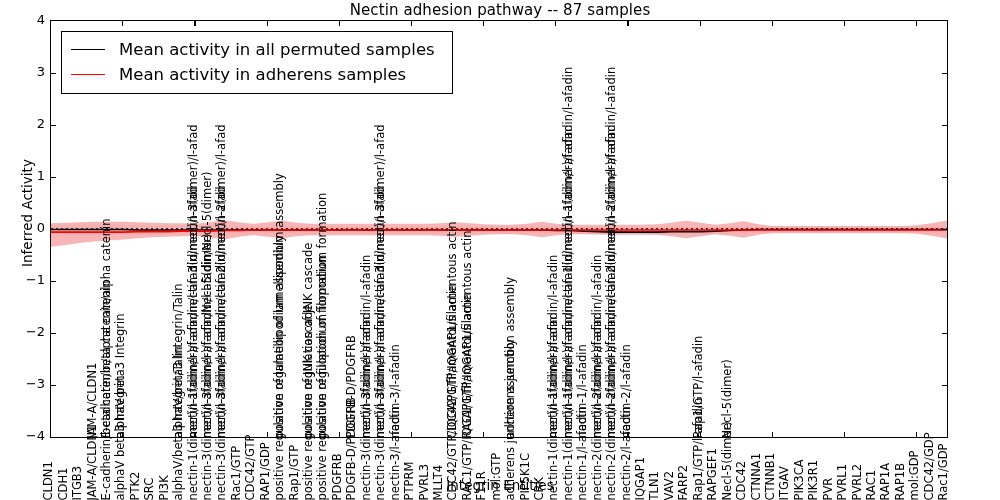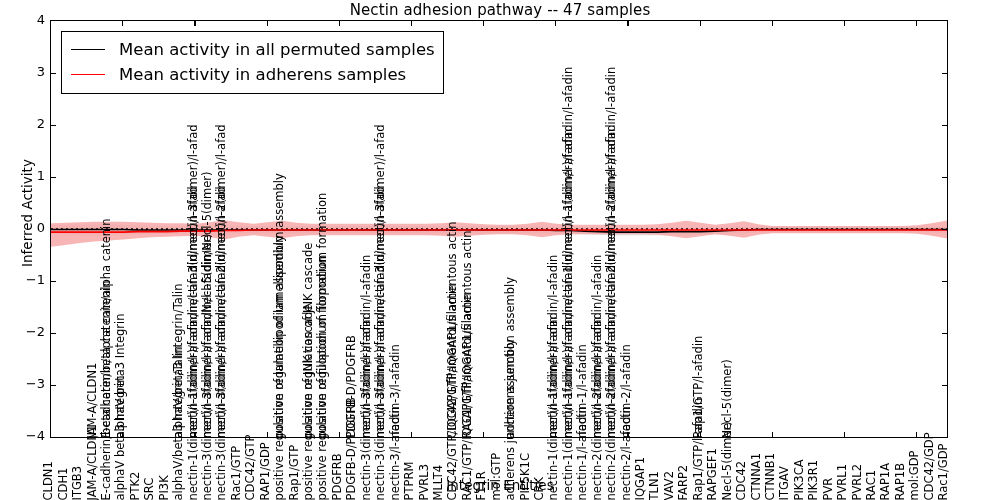--- a/index.html
+++ b/index.html
@@ -49,33 +49,33 @@
   #xlabels-over{position:absolute; left:50px; top:20px; width:898px; height:418px; pointer-events:none; overflow:hidden;}
 
   #xlab{
     position:absolute; left:0; top:477px; width:1000px; text-align:center;
     font-size:13.5px; color:#000;
   }
 
   
   #legend{
     position:absolute; left:61px; top:31px; background:#fff;
-    border:1.3px solid #000; padding:5px 8px 6px 9px; z-index:30;
+    border:1.3px solid #000; padding:5px 17px 6px 9px; z-index:30;
   }
   .lgrow{display:flex;align-items:center;height:25px;}
   .lgline{width:34px;height:0;border-top:1.6px solid #000;margin-right:14px;}
   .lgline.red{border-top-color:#ff0000;}
   .lgtxt{font-size:16.5px;color:#000;white-space:nowrap;}
 </style>
 </head>
 <body>
 
 <div id="root">
 
-  <div id="title">Nectin adhesion pathway -- 47 samples</div>
+  <div id="title">Nectin adhesion pathway -- 87 samples</div>
 
   <div id="ylab">Inferred Activity</div>
   <div id="yticks-host"></div>
 
   <div id="plot">
     <svg id="svg" width="896" height="416">
         <path d="M0.00 204.36 L14.44 203.84 L28.87 203.32 L43.31 203.32 L57.74 203.84 L72.18 203.84 L86.61 204.36 L101.05 204.88 L115.48 204.88 L129.92 204.88 L144.35 204.88 L158.79 204.88 L173.23 204.88 L187.66 204.88 L202.10 204.88 L216.53 204.88 L230.97 204.88 L245.40 204.88 L259.84 204.88 L274.27 204.88 L288.71 204.88 L303.15 204.88 L317.58 204.88 L332.02 204.88 L346.45 204.88 L360.89 204.88 L375.32 204.88 L389.76 204.88 L404.19 204.88 L418.63 204.88 L433.06 204.88 L447.50 204.88 L461.94 204.88 L476.37 204.88 L490.81 204.88 L505.24 205.40 L519.68 205.40 L534.11 205.92 L548.55 206.44 L562.98 206.96 L577.42 206.96 L591.85 206.96 L606.29 206.96 L620.73 206.44 L635.16 206.44 L649.60 206.44 L664.03 205.92 L678.47 205.40 L692.90 205.40 L707.34 205.40 L721.77 205.40 L736.21 205.40 L750.65 205.40 L765.08 205.40 L779.52 205.40 L793.95 205.40 L808.39 205.40 L822.82 205.40 L837.26 205.40 L851.69 205.40 L866.13 205.40 L880.56 205.40 L895.00 205.40 L909.44 204.88 L923.87 204.88 L923.87 212.68 L909.44 212.68 L895.00 212.16 L880.56 211.64 L866.13 211.64 L851.69 211.64 L837.26 211.64 L822.82 211.64 L808.39 211.64 L793.95 211.64 L779.52 211.64 L765.08 211.64 L750.65 211.64 L736.21 211.64 L721.77 211.64 L707.34 211.64 L692.90 212.16 L678.47 212.68 L664.03 213.20 L649.60 213.72 L635.16 213.72 L620.73 213.72 L606.29 214.24 L591.85 214.24 L577.42 214.24 L562.98 214.24 L548.55 213.72 L534.11 213.20 L519.68 212.68 L505.24 212.68 L490.81 212.68 L476.37 212.68 L461.94 212.68 L447.50 212.68 L433.06 212.68 L418.63 212.68 L404.19 212.68 L389.76 212.68 L375.32 212.68 L360.89 212.68 L346.45 212.68 L332.02 212.68 L317.58 212.68 L303.15 212.68 L288.71 212.68 L274.27 212.68 L259.84 212.68 L245.40 212.68 L230.97 212.68 L216.53 212.68 L202.10 212.68 L187.66 212.68 L173.23 212.68 L158.79 212.68 L144.35 212.68 L129.92 212.68 L115.48 212.68 L101.05 213.20 L86.61 213.20 L72.18 213.72 L57.74 214.24 L43.31 214.24 L28.87 214.24 L14.44 213.72 L0.00 213.20 Z" fill="#d9d9d9" fill-opacity="0.85" stroke="none"></path>
         <path d="M0.00 202.28 L14.44 201.76 L28.87 201.24 L43.31 200.72 L57.74 200.72 L72.18 200.72 L86.61 201.24 L101.05 201.76 L115.48 202.28 L129.92 202.28 L144.35 202.80 L158.79 201.24 L173.23 199.16 L187.66 201.24 L202.10 202.80 L216.53 201.24 L230.97 199.68 L245.40 201.76 L259.84 202.80 L274.27 202.80 L288.71 202.80 L303.15 202.80 L317.58 202.80 L332.02 202.80 L346.45 202.80 L360.89 202.80 L375.32 202.80 L389.76 202.28 L404.19 201.24 L418.63 202.28 L433.06 203.32 L447.50 203.84 L461.94 203.84 L476.37 202.80 L490.81 200.72 L505.24 202.80 L519.68 203.84 L534.11 203.84 L548.55 203.84 L562.98 203.84 L577.42 203.84 L591.85 203.84 L606.29 203.32 L620.73 201.76 L635.16 199.68 L649.60 201.76 L664.03 203.84 L678.47 202.28 L692.90 200.20 L707.34 203.32 L721.77 204.88 L736.21 204.88 L750.65 204.88 L765.08 204.88 L779.52 204.88 L793.95 204.88 L808.39 204.88 L822.82 204.88 L837.26 204.88 L851.69 204.88 L866.13 204.36 L880.56 202.28 L895.00 199.68 L909.44 199.16 L923.87 199.16 L923.87 217.88 L909.44 217.88 L895.00 217.36 L880.56 214.76 L866.13 212.68 L851.69 212.16 L837.26 212.16 L822.82 212.16 L808.39 212.16 L793.95 212.16 L779.52 212.16 L765.08 212.16 L750.65 212.16 L736.21 212.16 L721.77 212.16 L707.34 213.72 L692.90 216.84 L678.47 214.76 L664.03 213.20 L649.60 215.28 L635.16 217.36 L620.73 215.28 L606.29 213.72 L591.85 213.20 L577.42 213.20 L562.98 213.20 L548.55 213.20 L534.11 213.20 L519.68 213.20 L505.24 214.24 L490.81 216.32 L476.37 214.24 L461.94 213.20 L447.50 213.20 L433.06 213.72 L418.63 214.76 L404.19 215.80 L389.76 214.76 L375.32 214.24 L360.89 214.24 L346.45 214.24 L332.02 214.24 L317.58 214.24 L303.15 214.24 L288.71 214.24 L274.27 214.24 L259.84 214.24 L245.40 215.28 L230.97 217.36 L216.53 215.80 L202.10 214.24 L187.66 215.80 L173.23 218.40 L158.79 216.32 L144.35 214.76 L129.92 215.28 L115.48 215.80 L101.05 216.32 L86.61 217.36 L72.18 218.40 L57.74 219.44 L43.31 220.48 L28.87 222.04 L14.44 224.12 L0.00 225.68 Z" fill="#f7a8a8" fill-opacity="0.85" stroke="none"></path>
         <line x1="0" y1="208" x2="896" y2="208" stroke="#000" stroke-width="1.4" stroke-dasharray="2,3"></line>
         <path d="M0.00 208.52 L14.44 208.52 L28.87 208.52 L43.31 208.52 L57.74 208.52 L72.18 208.52 L86.61 209.04 L101.05 209.04 L115.48 209.04 L129.92 209.04 L144.35 209.04 L158.79 209.04 L173.23 209.04 L187.66 209.04 L202.10 209.04 L216.53 209.04 L230.97 209.04 L245.40 209.04 L259.84 209.04 L274.27 209.04 L288.71 209.04 L303.15 209.04 L317.58 209.04 L332.02 209.04 L346.45 209.04 L360.89 209.04 L375.32 209.04 L389.76 209.04 L404.19 209.04 L418.63 209.04 L433.06 209.04 L447.50 209.04 L461.94 209.04 L476.37 209.04 L490.81 209.04 L505.24 209.56 L519.68 209.56 L534.11 210.08 L548.55 210.60 L562.98 211.12 L577.42 211.12 L591.85 211.12 L606.29 211.12 L620.73 210.60 L635.16 210.60 L649.60 210.60 L664.03 210.08 L678.47 209.56 L692.90 209.04 L707.34 208.52 L721.77 208.52 L736.21 208.52 L750.65 208.52 L765.08 208.52 L779.52 208.52 L793.95 208.52 L808.39 208.52 L822.82 208.52 L837.26 208.52 L851.69 208.52 L866.13 208.52 L880.56 208.52 L895.00 208.52 L909.44 208.52 L923.87 208.52 " fill="none" stroke="#000000" stroke-width="1.6"></path>

